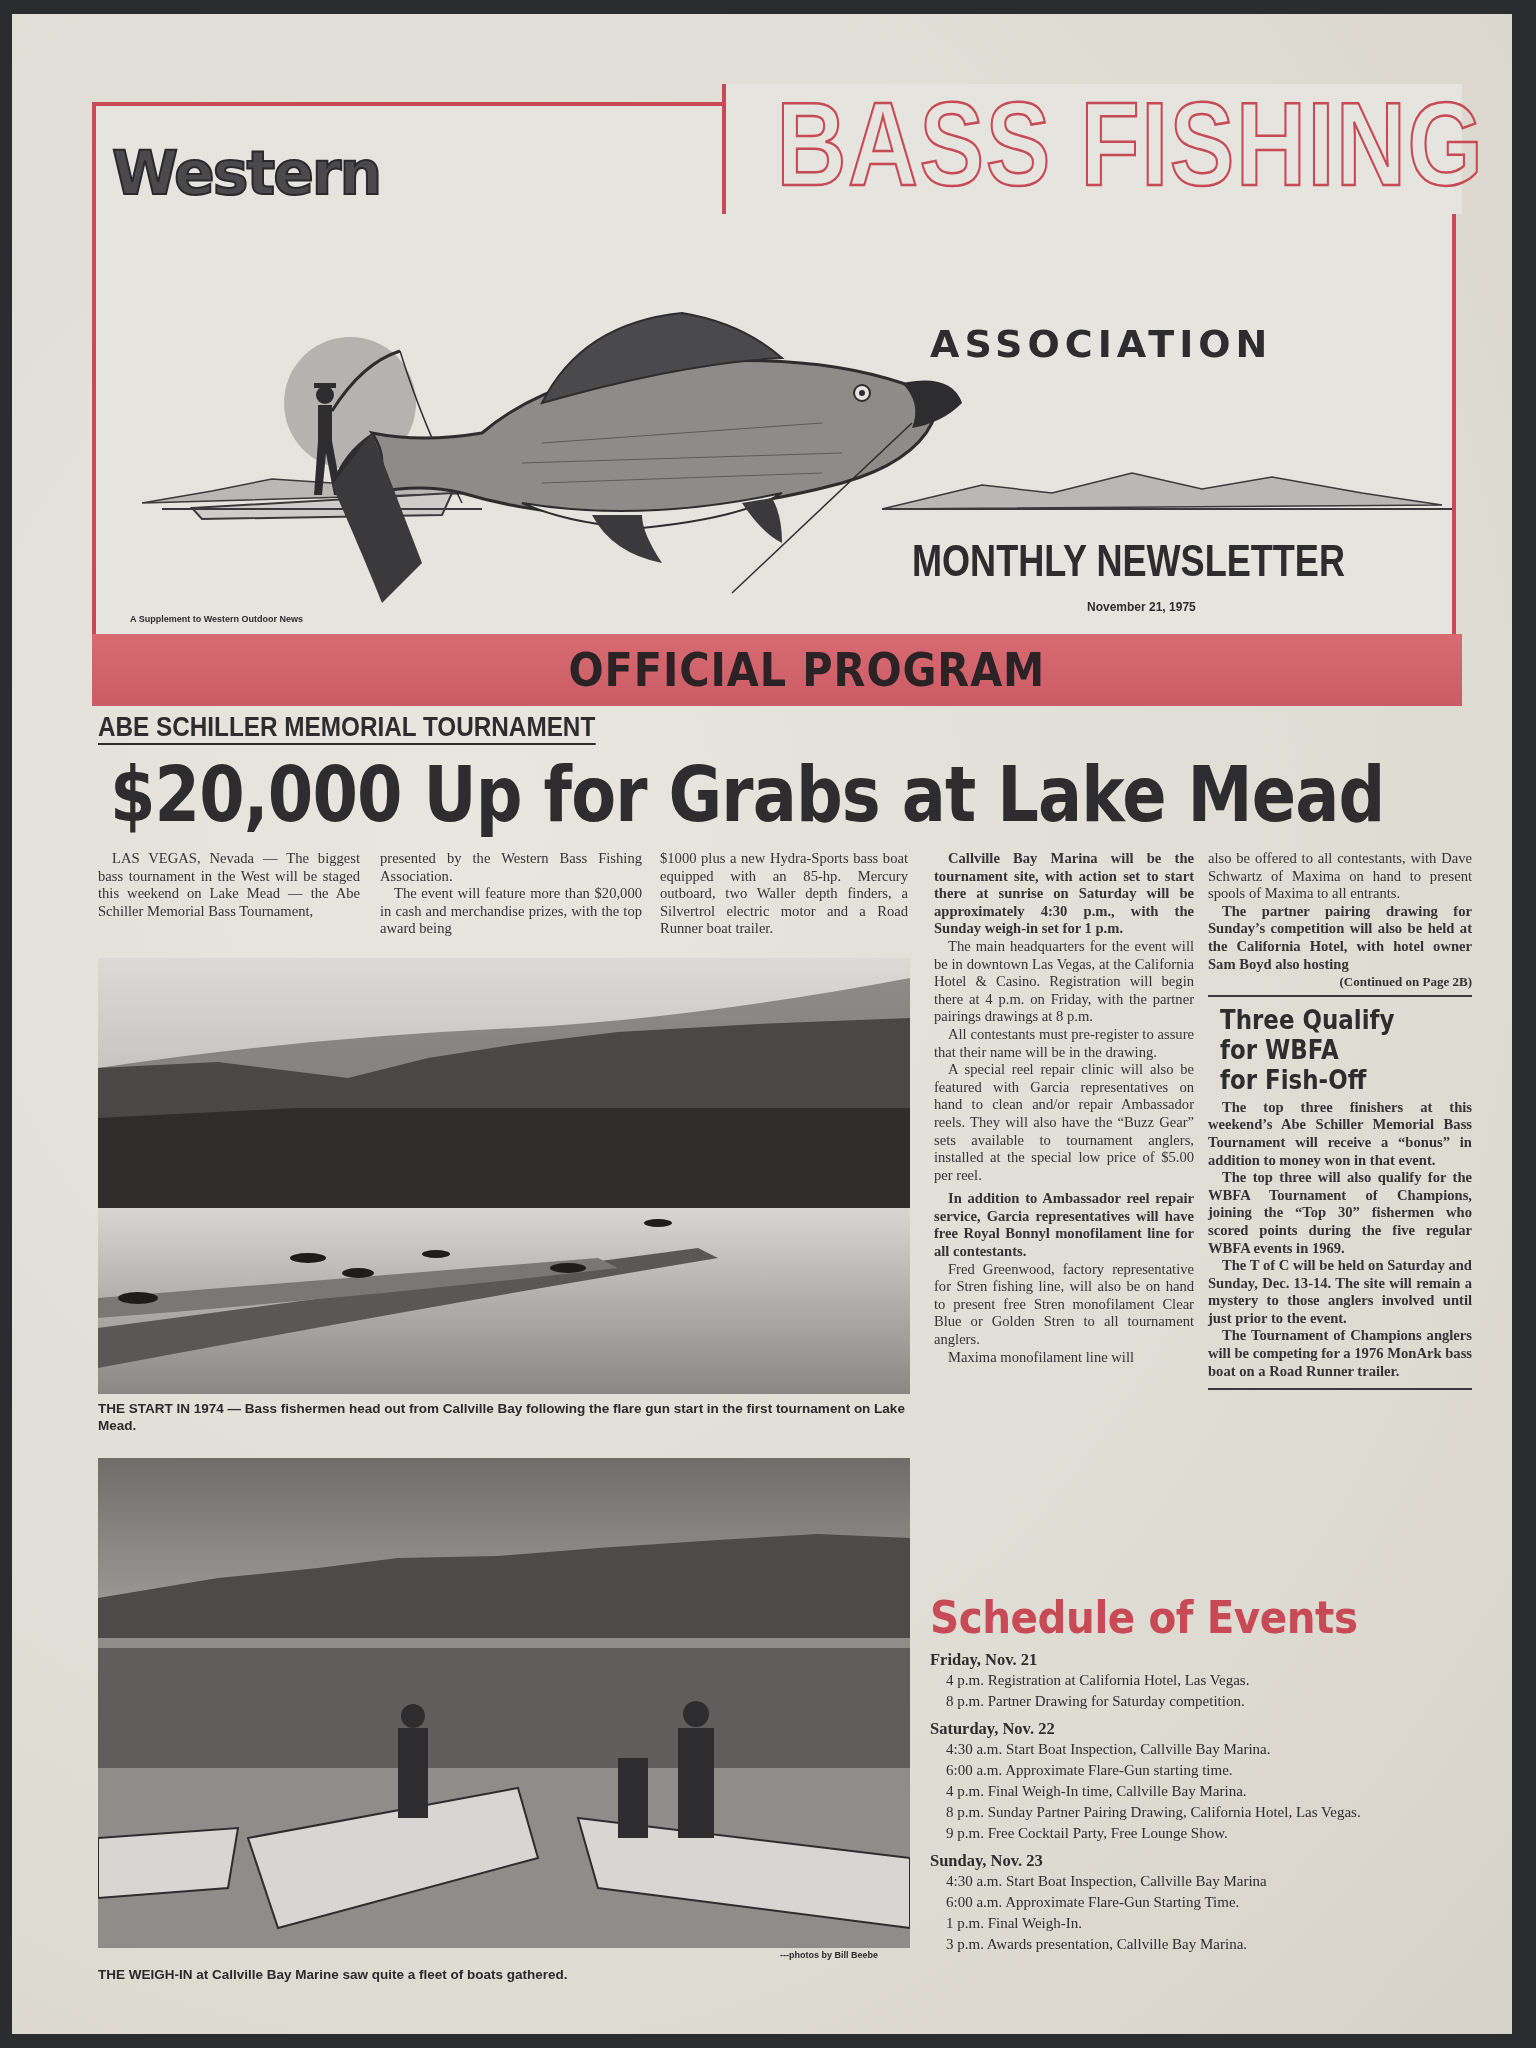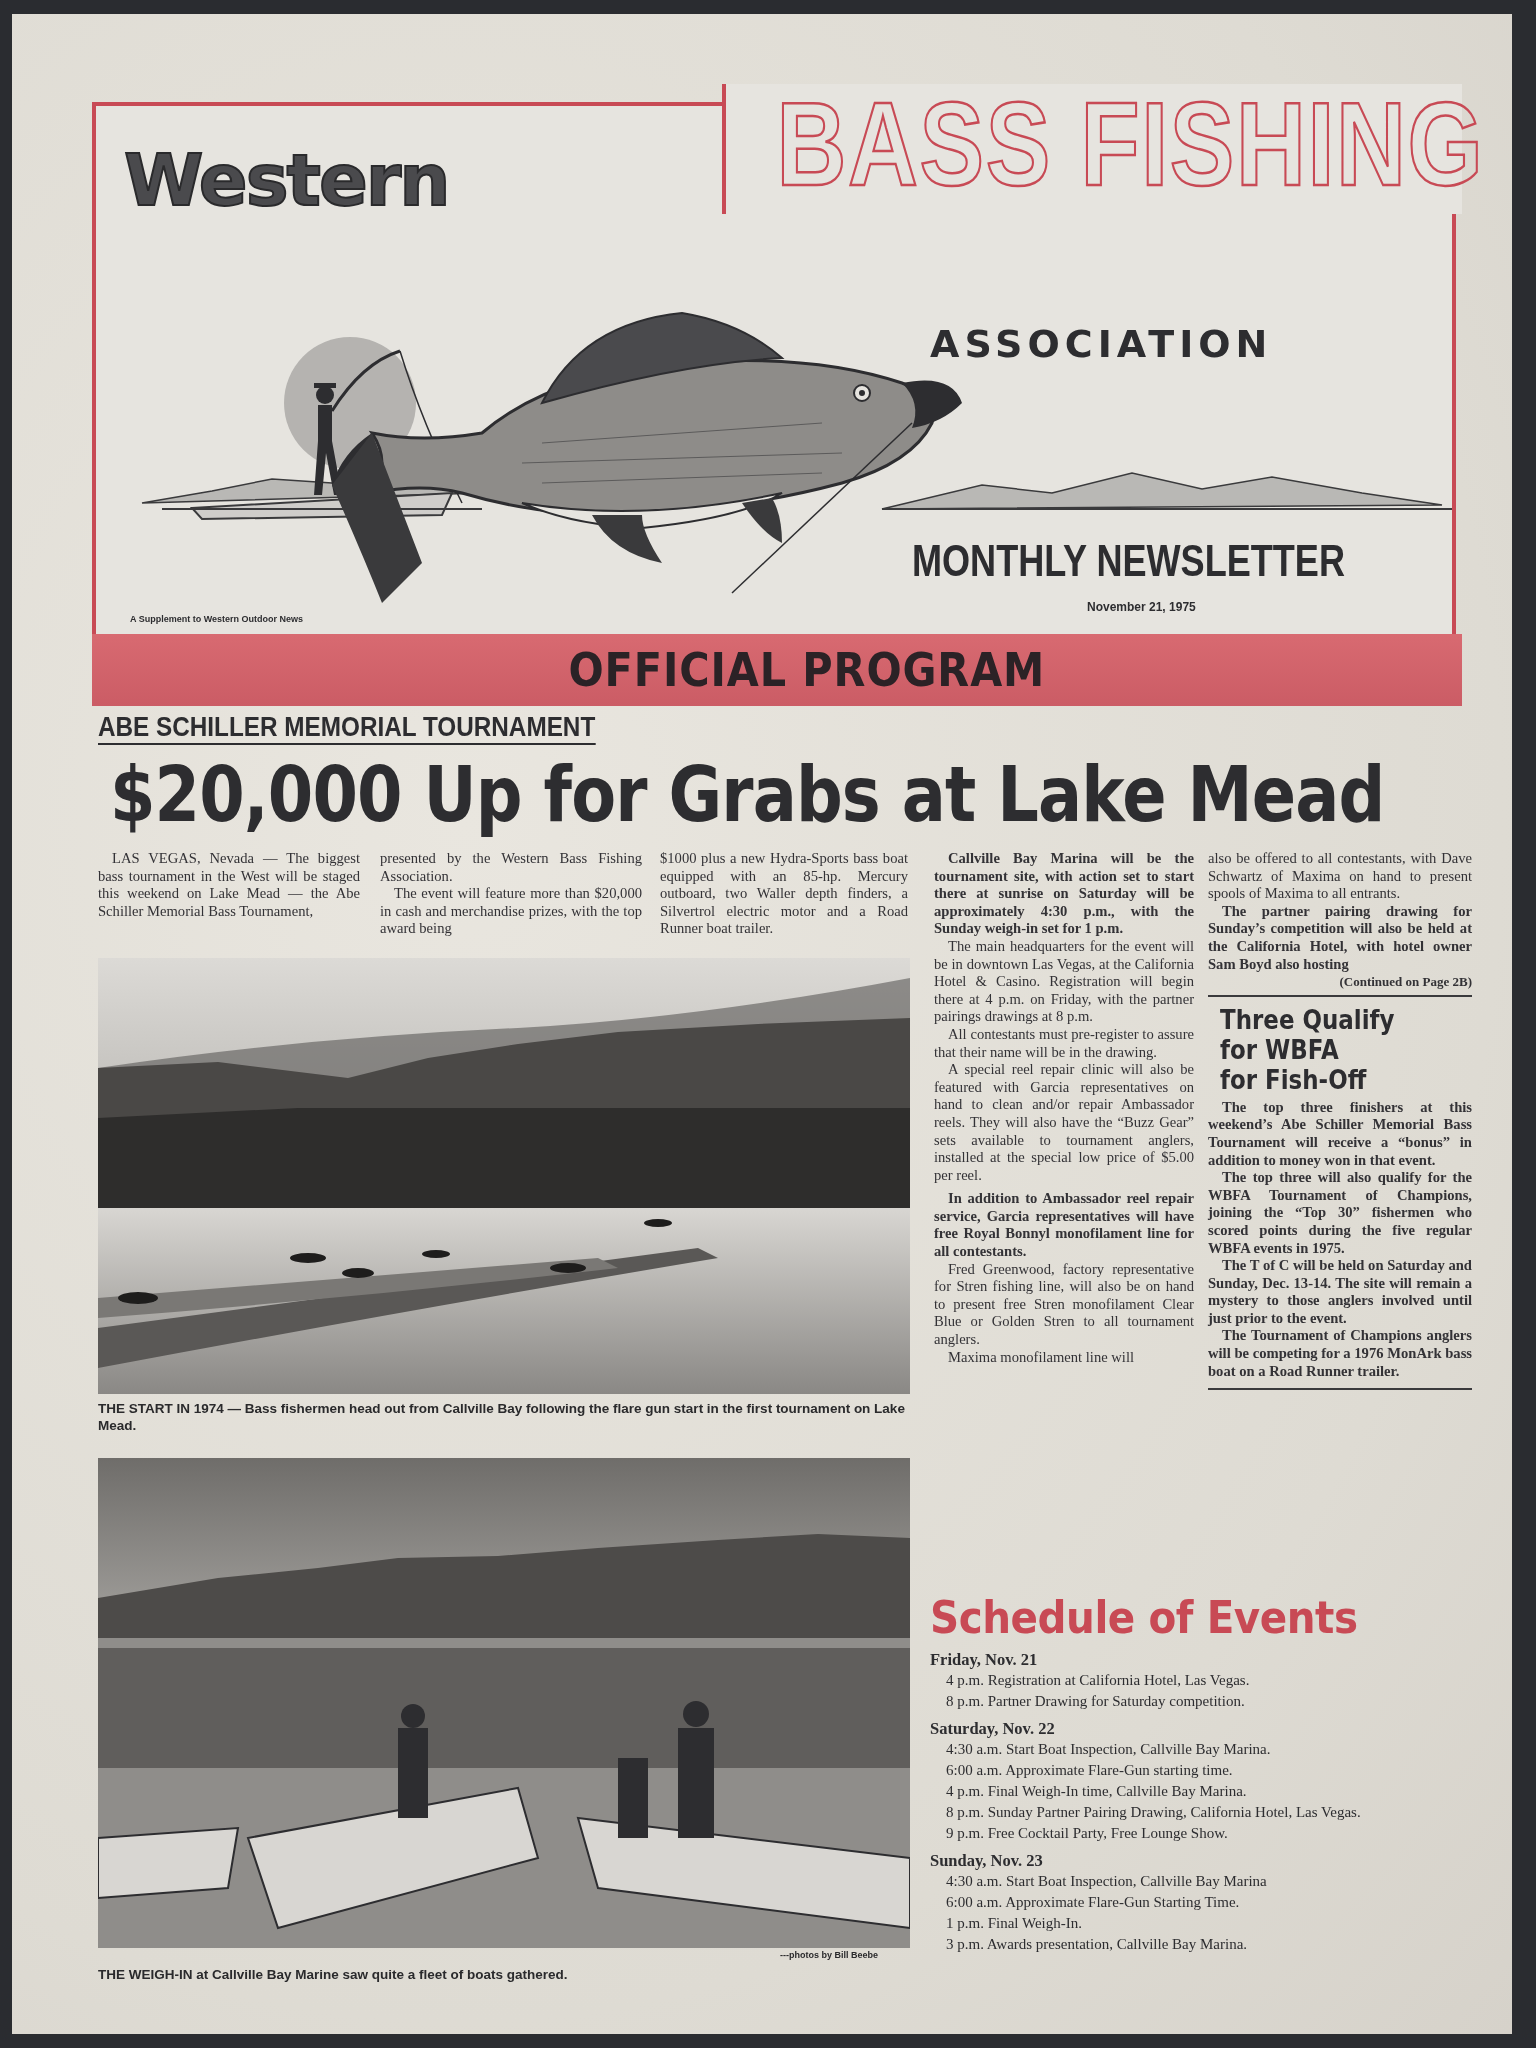--- a/index.html
+++ b/index.html
@@ -17,23 +17,23 @@
   
   .masthead {
     position: absolute; left: 80px; top: 74px; width: 1371px; height: 550px;
   }
   .mast-box {
     position: absolute; left: 0; top: 14px; width: 1364px; height: 536px;
     border: 4px solid #c84a55; border-bottom: none;
     background: #e6e4df;
   }
   .mast-western {
-    position: absolute; left: 32px; top: 50px;
-    font-family: "DejaVu Sans", sans-serif; font-weight: bold;
-    font-size: 72px; letter-spacing: -2px; color: #4a4a4d;
+    position: absolute; left: 20px; top: 50px;
+    font-family: "DejaVu Sans", sans-serif; font-weight: bold;
+    font-size: 60px; letter-spacing: -2px; color: #4a4a4d;
     -webkit-text-stroke: 2px #2a2a2c;
   }
   .mast-bass {
     position: absolute; left: 630px; top: -4px; width: 740px; height: 130px;
     background: #e6e4df; border-left: 4px solid #c84a55; padding-left: 44px;
   }
   .mast-bass span {
     display: block; padding-left: 8px;
     font-family: "Liberation Sans", sans-serif; font-weight: bold;
     font-size: 118px; line-height: 120px; letter-spacing: 2px;
@@ -230,21 +230,21 @@
     <p class="noindent">also be offered to all contestants, with Dave Schwartz of Maxima on hand to present spools of Maxima to all entrants.</p>
     <p class="bold">The partner pairing drawing for Sunday’s competition will also be held at the California Hotel, with hotel owner Sam Boyd also hosting</p>
     <div class="continued">(Continued on Page 2B)</div>
     <div class="rule"></div>
     <div class="sub-head">
       <div>Three Qualify</div>
       <div>for WBFA</div>
       <div>for Fish-Off</div>
     </div>
     <p class="bold">The top three finishers at this weekend’s Abe Schiller Memorial Bass Tournament will receive a “bonus” in addition to money won in that event.</p>
-    <p class="bold">The top three will also qualify for the WBFA Tournament of Champions, joining the “Top 30” fishermen who scored points during the five regular WBFA events in 1975.</p>
+    <p class="bold">The top three will also qualify for the WBFA Tournament of Champions, joining the “Top 30” fishermen who scored points during the five regular WBFA events in 1969.</p>
     <p class="bold">The T of C will be held on Saturday and Sunday, Dec. 13-14. The site will remain a mystery to those anglers involved until just prior to the event.</p>
     <p class="bold">The Tournament of Champions anglers will be competing for a 1976 MonArk bass boat on a Road Runner trailer.</p>
     <div class="rule" style="margin-top:8px"></div>
   </div>
 
   <svg class="photo photo1" viewBox="0 0 812 436" preserveAspectRatio="none">
     <defs>
       <linearGradient id="sky1" x1="0" y1="0" x2="0" y2="1">
         <stop offset="0" stop-color="#dcdad6"></stop>
           <stop offset="0.5" stop-color="#b3b1ad"></stop>

